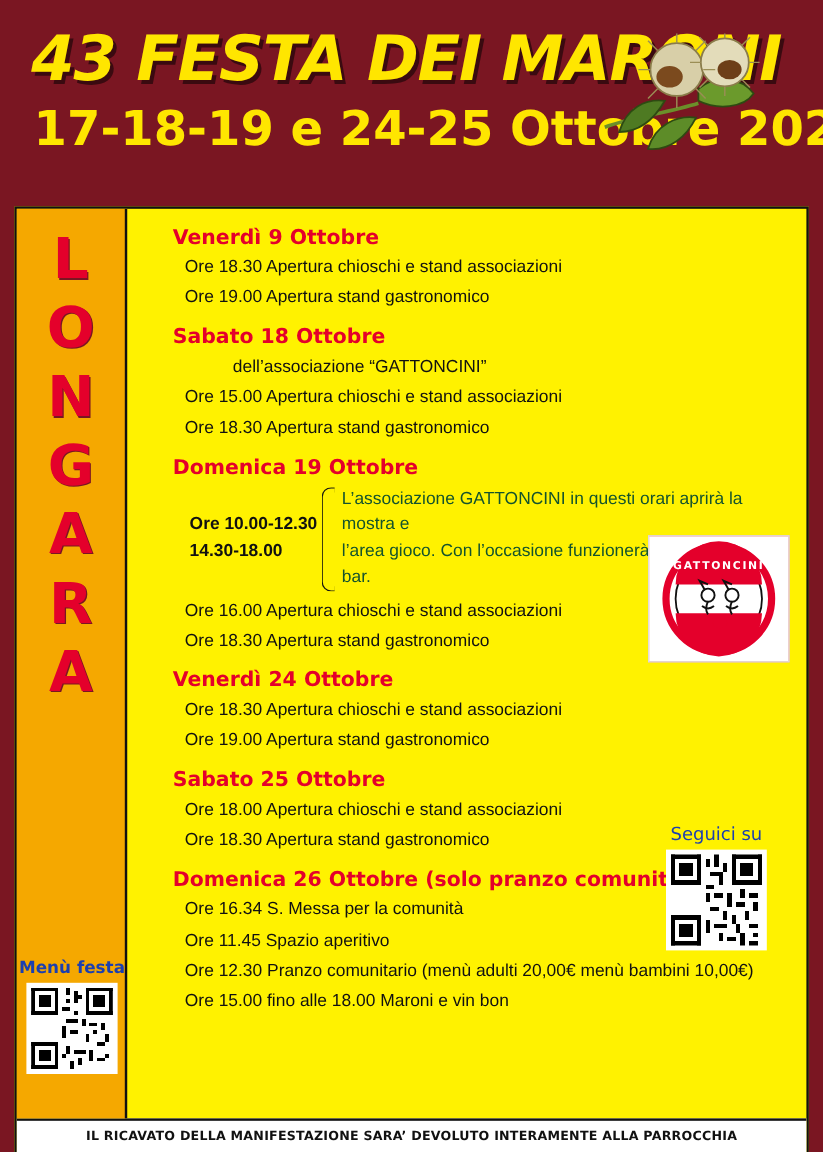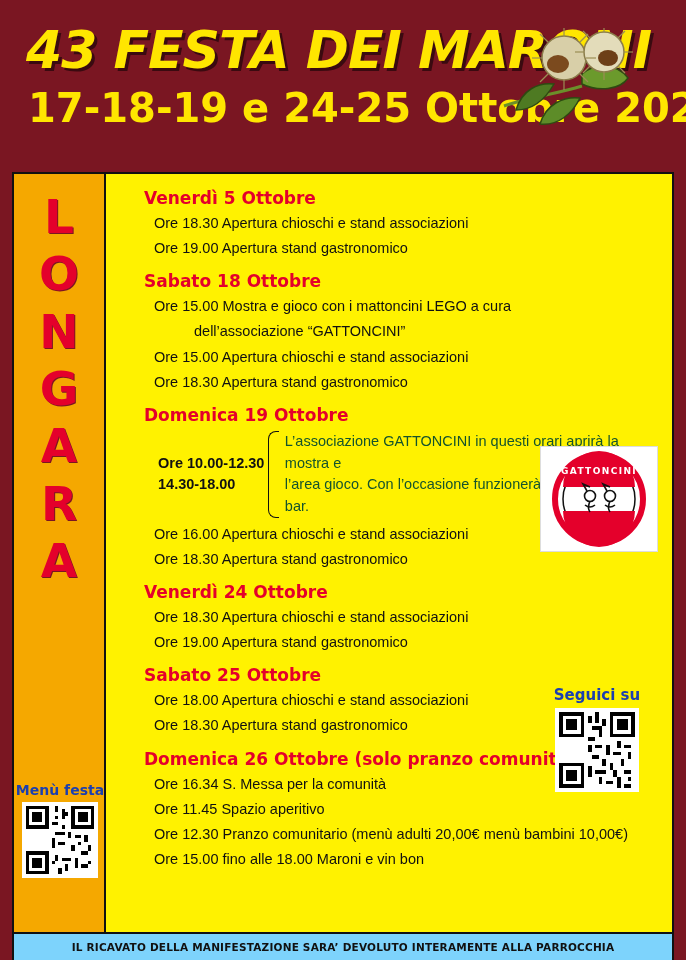--- a/index.html
+++ b/index.html
@@ -87,21 +87,21 @@
   .vert-letter {
     font-family: "DejaVu Sans", sans-serif;
     font-weight: bold;
     font-size: 47px;
     color: #e4002b;
     line-height: 1.22;
     text-shadow: 1px 1px 0 #7a1622;
   }
   .menu-festa {
     position: absolute;
-    bottom: 54px;
+    bottom: 36px;
     left: 0;
     width: 92px;
     text-align: center;
   }
   .menu-festa-label {
     font-family: "DejaVu Sans", sans-serif;
     font-weight: bold;
     font-size: 14px;
     color: #1b3fb0;
     margin-bottom: 4px;
@@ -178,31 +178,31 @@
   
   .seguici {
     position: absolute;
     right: 16px;
     top: 512px;
     width: 118px;
     text-align: center;
   }
   .seguici-label {
     font-family: "DejaVu Sans", sans-serif;
-    font-weight: bold;
+    font-weight: normal;
     font-size: 15px;
     color: #1b3fb0;
     margin-bottom: 4px;
   }
 
   
   .footer {
     height: 26px;
     border-top: 2px solid #111;
-    background: #7dd3fc;
+    background: #ffffff;
     display: flex;
     align-items: center;
     justify-content: center;
   }
   .footer-text {
     font-family: "DejaVu Sans", sans-serif;
     font-weight: bold;
     font-size: 10.5px;
     color: #111;
     letter-spacing: 0.2px;
@@ -308,28 +308,27 @@
                   <rect x="8" y="17" width="1" height="1"></rect>
               </g>
             </svg>
           </div>
         </div>
       </div>
 
       <div class="content">
 
         <div class="day-block">
-          <div class="day-title">Venerdì 5 Ottobre</div>
+          <div class="day-title">Venerdì 9 Ottobre</div>
           <p class="line"><span>Ore </span><b>18.30</b> <span>Apertura chioschi e stand associazioni</span></p>
           <p class="line"><span>Ore </span><b>19.00</b> <span>Apertura stand gastronomico</span></p>
         </div>
 
         <div class="day-block">
           <div class="day-title">Sabato 18 Ottobre</div>
-          <p class="line"><span>Ore </span><b>15.00</b> <span>Mostra e gioco con i mattoncini LEGO a cura</span></p>
           <p class="line indent2"><span>dell’associazione “GATTONCINI”</span></p>
           <p class="line"><span>Ore </span><b>15.00</b> <span>Apertura chioschi e stand associazioni</span></p>
           <p class="line"><span>Ore </span><b>18.30</b> <span>Apertura stand gastronomico</span></p>
         </div>
 
         <div class="day-block">
           <div class="day-title">Domenica 19 Ottobre</div>
           <div class="bracket-group">
             <div class="bracket-times">
               <b>Ore 10.00-12.30</b><br>

